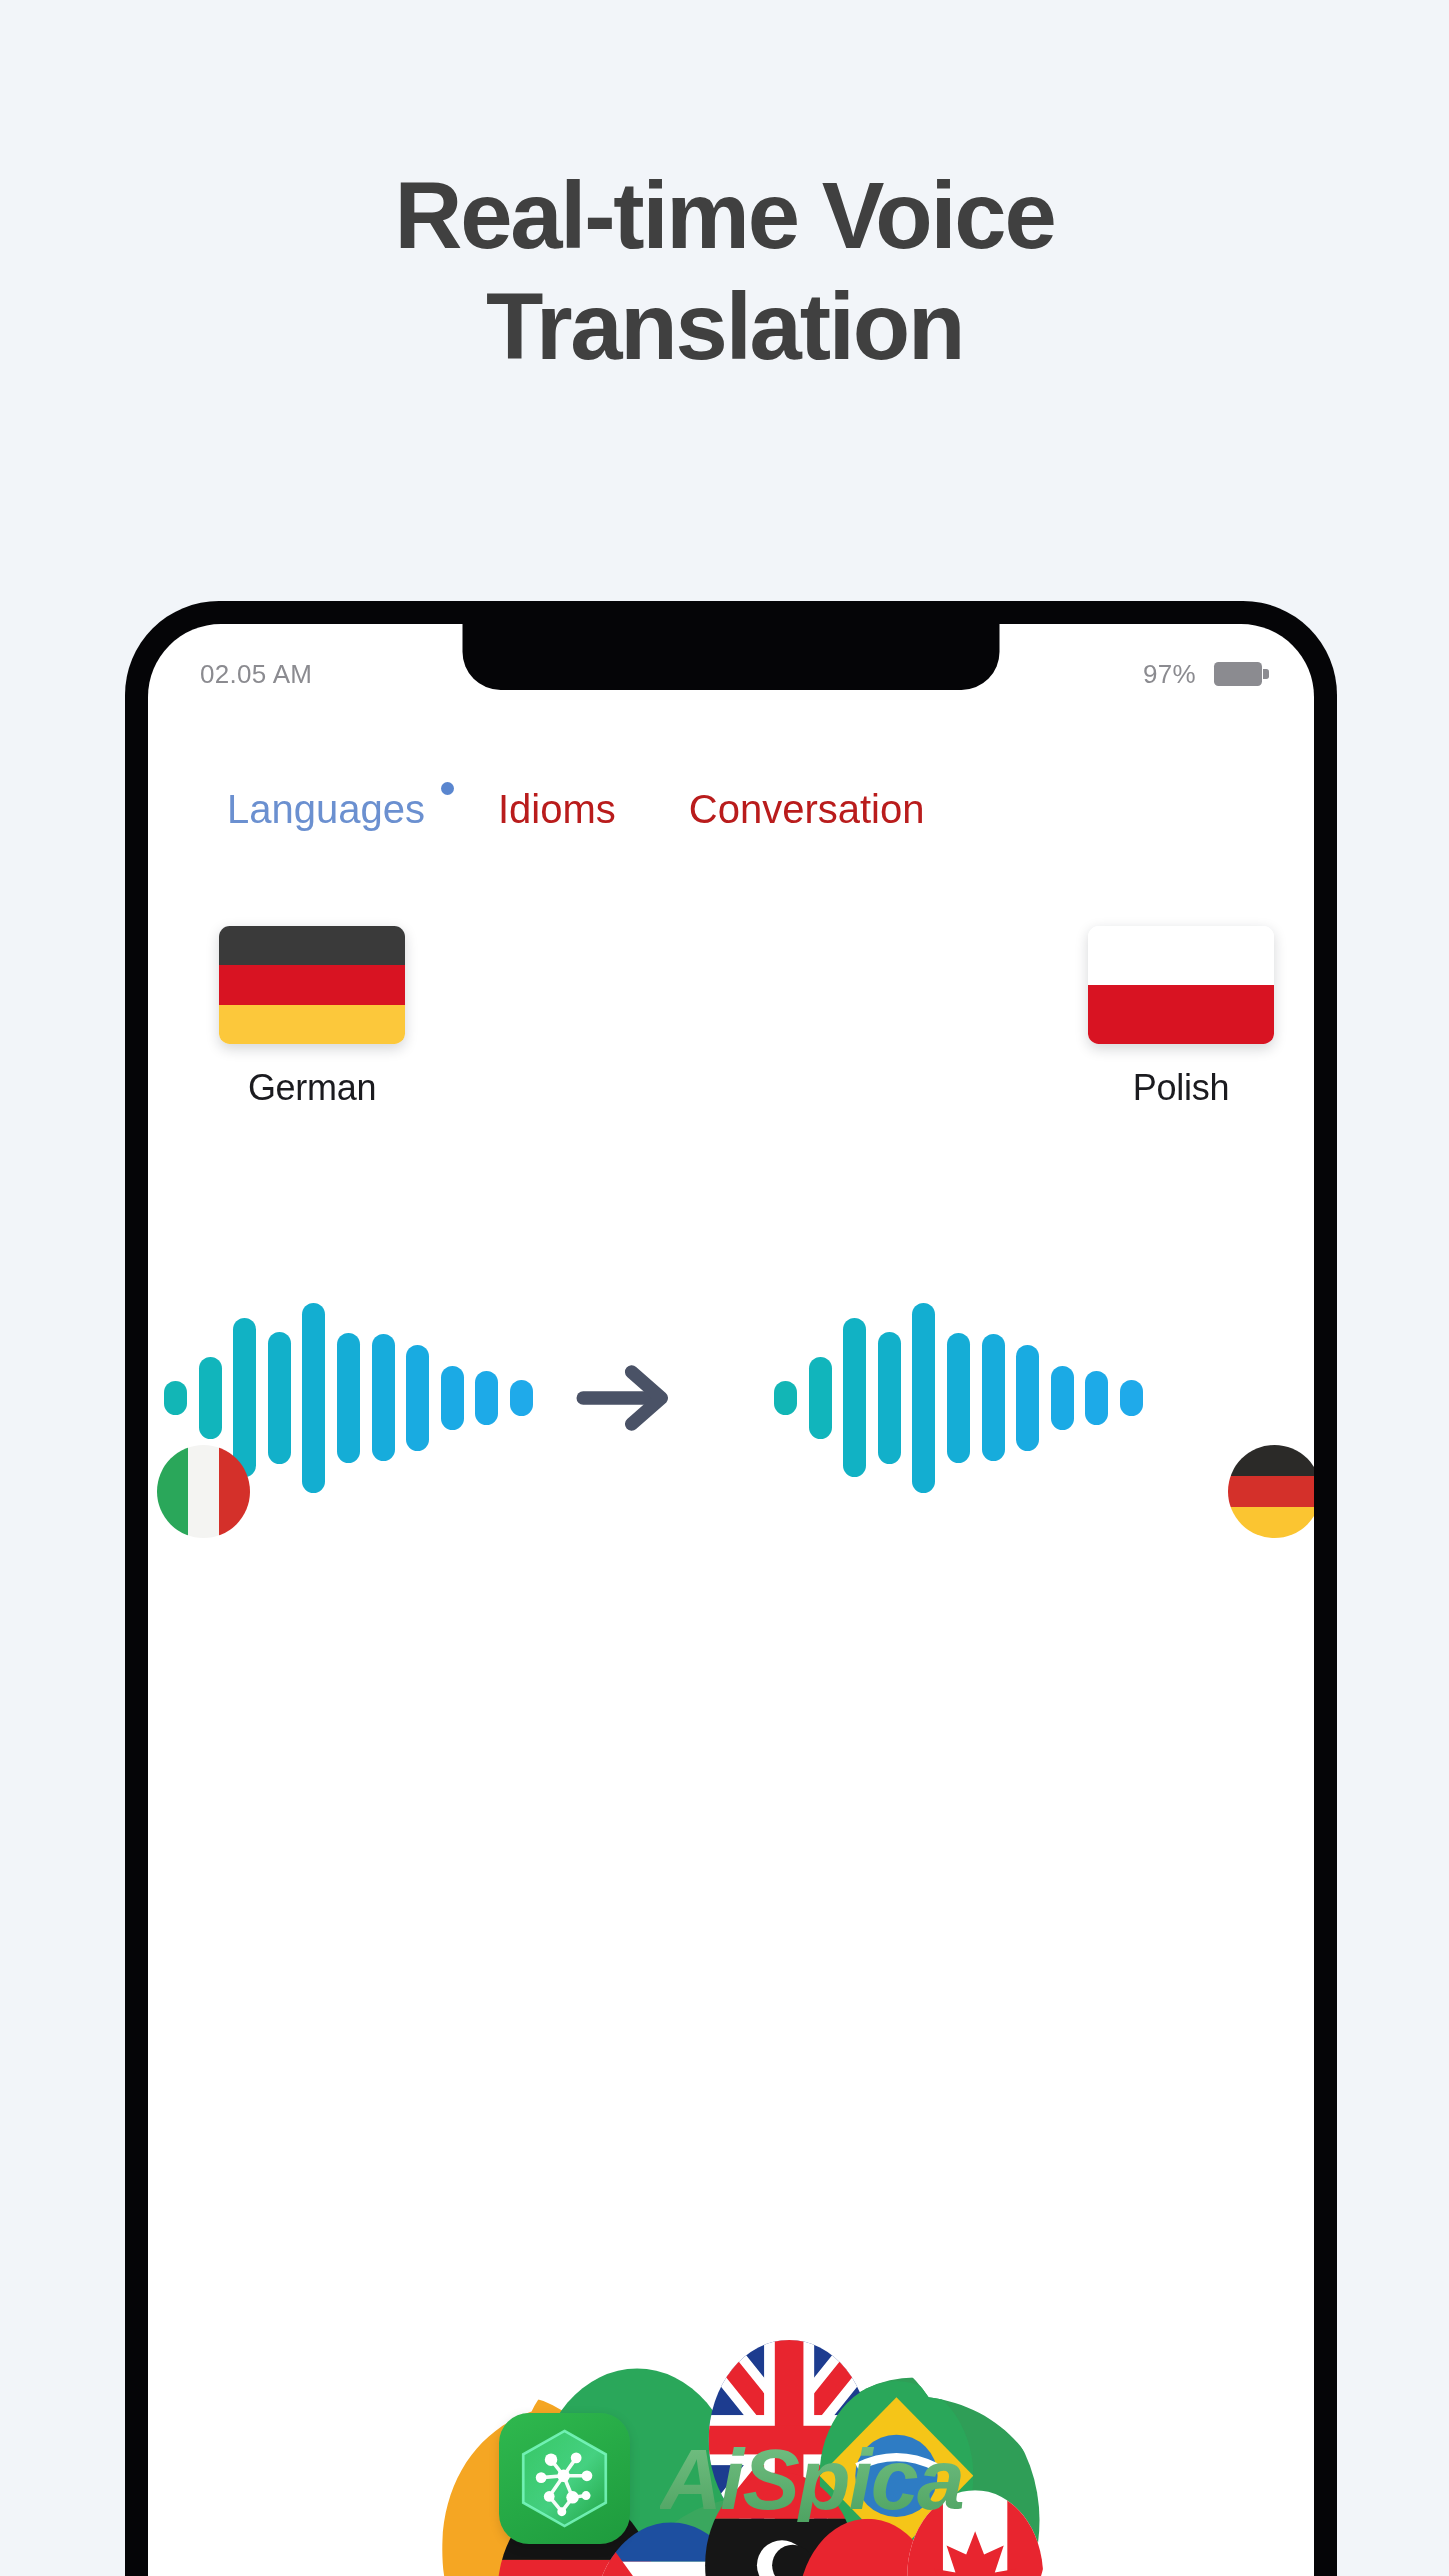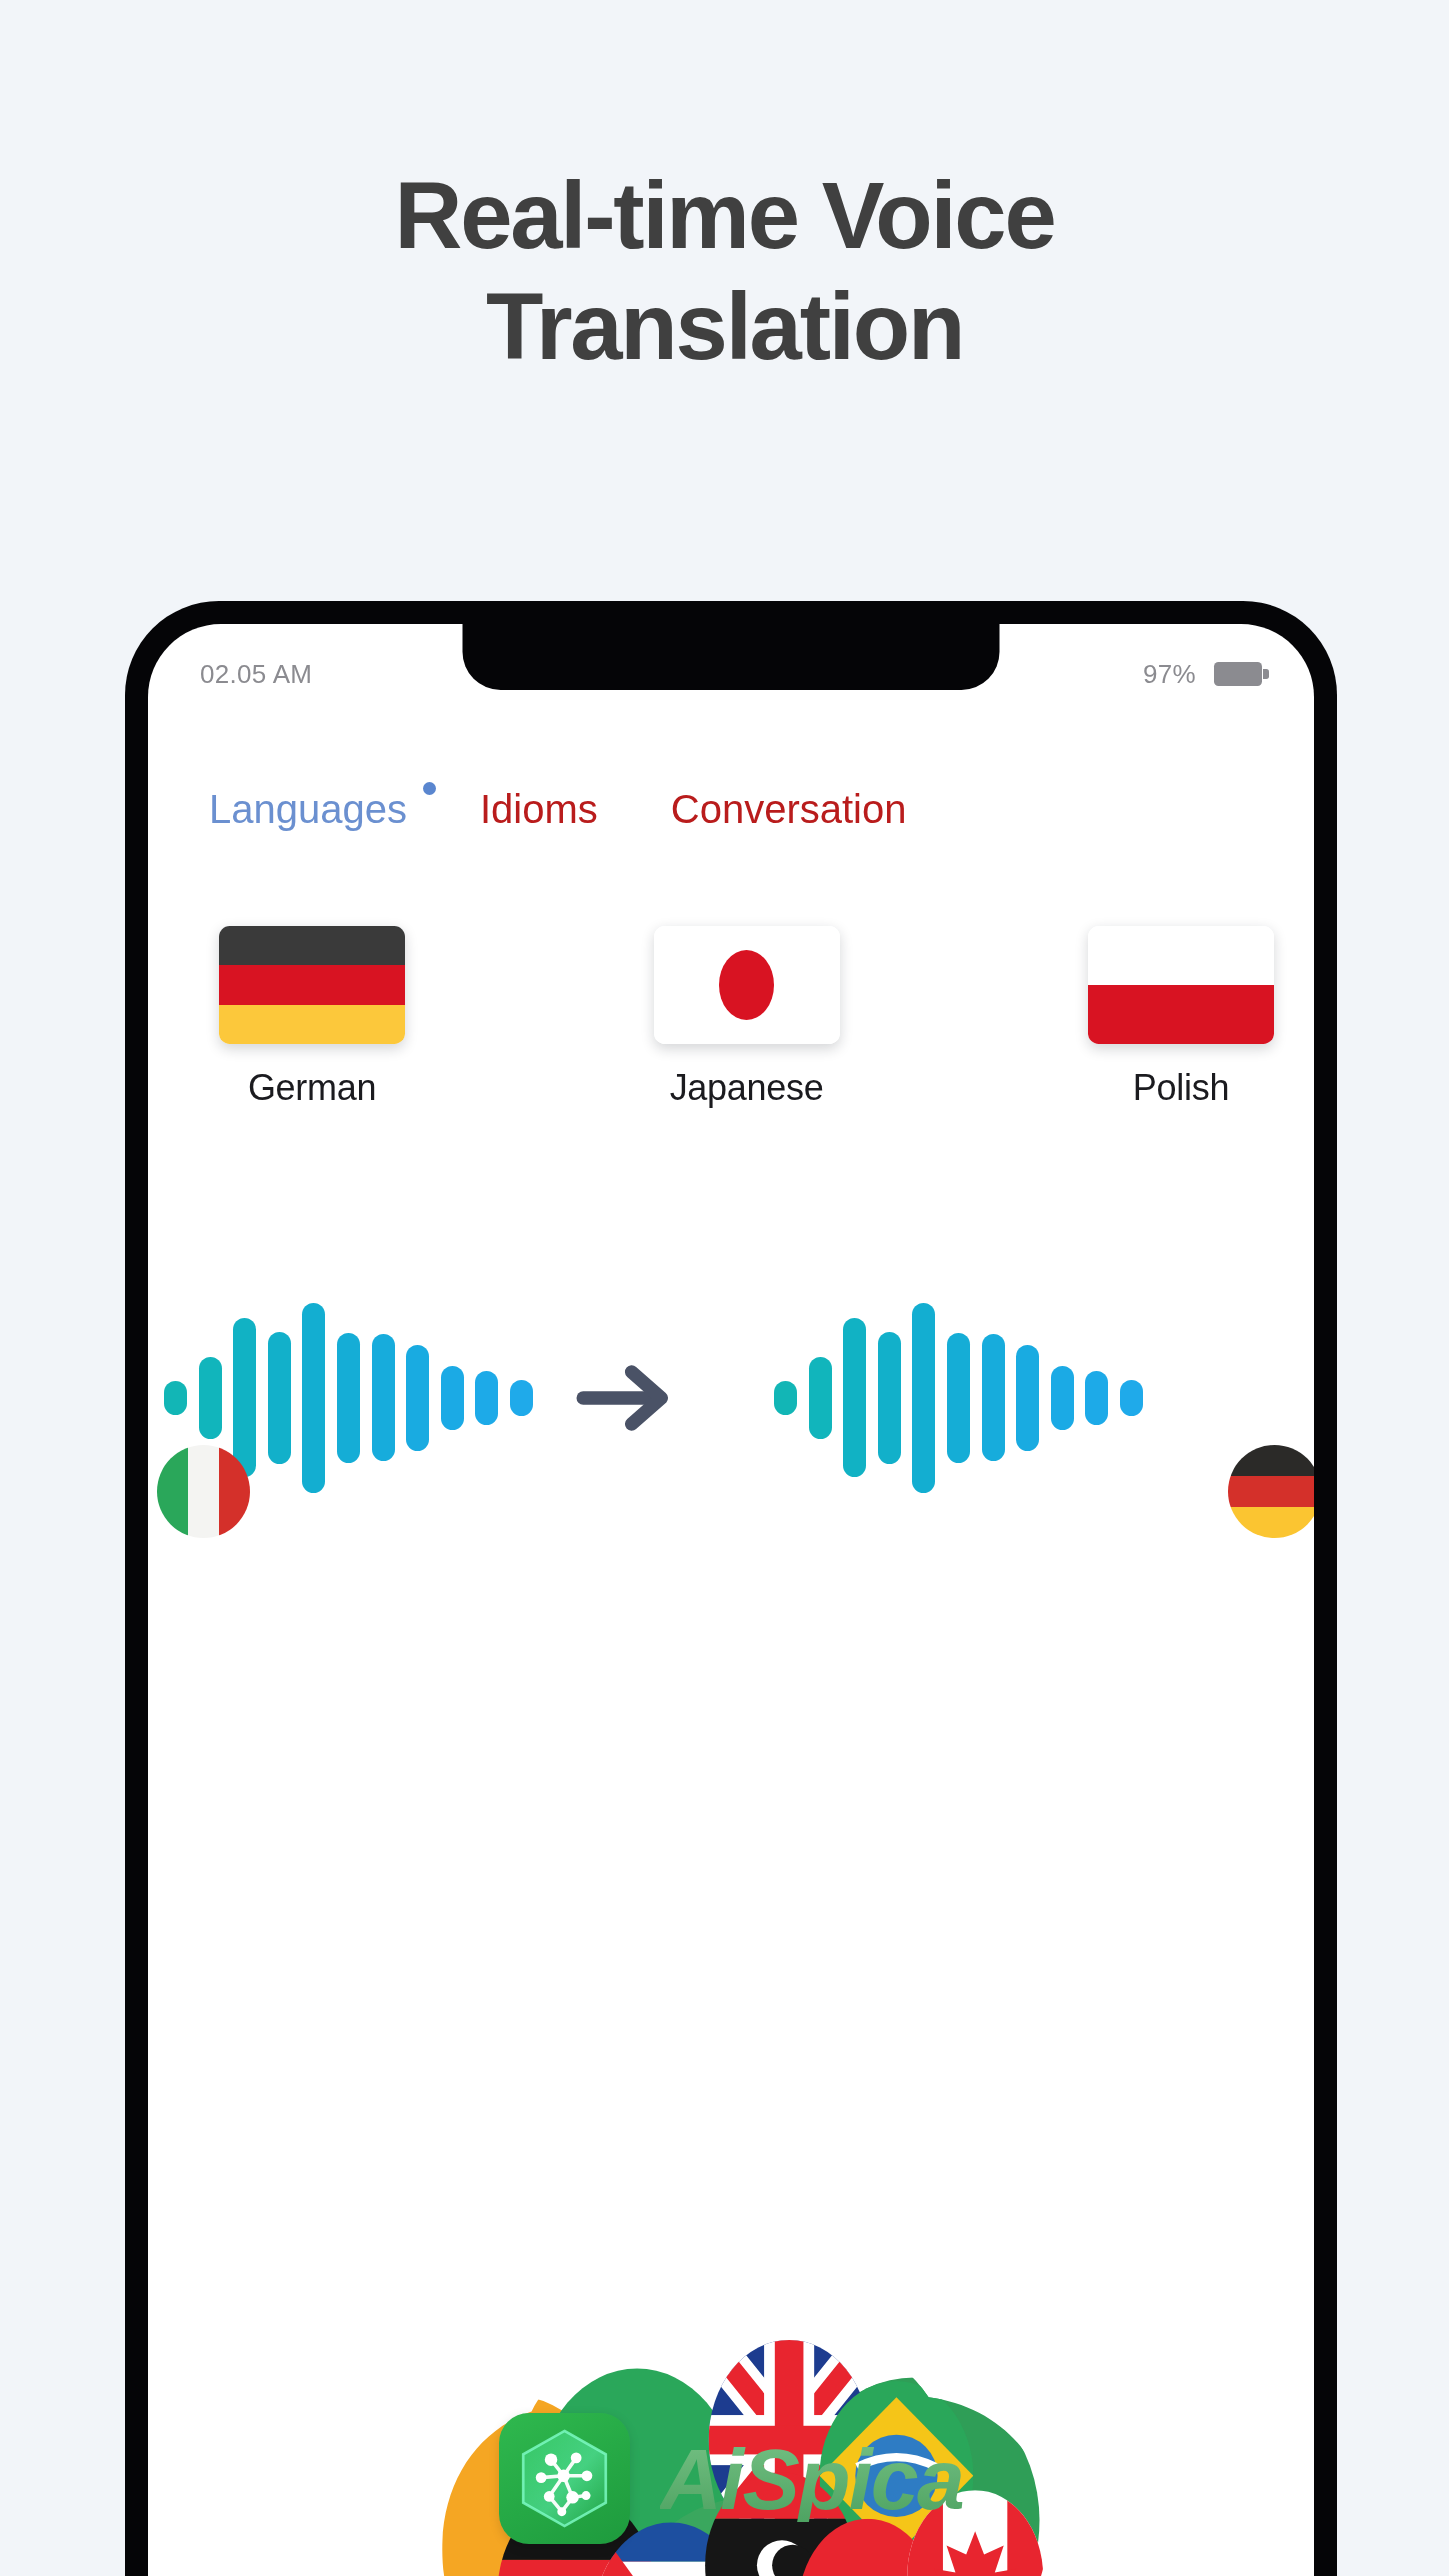--- a/index.html
+++ b/index.html
@@ -100,21 +100,21 @@
     border-radius: 0 2.7px 2.7px 0;
   }
 
   
   .tabs {
     position: absolute;
     top: 163px;
     left: 0;
     width: 100%;
     display: flex;
-    padding-left: 61px;
+    padding-left: 79px;
     align-items: flex-start;
     gap: 0;
   }
   .tab {
     font-size: 40px;
     color: #b91c1c;
     position: relative;
     white-space: nowrap;
   }
   .tab + .tab { margin-left: 73px; }
@@ -311,28 +311,20 @@
           <div class="flag-h">
             <div style="background:#3a3a3a"></div>
             <div style="background:#d81322"></div>
             <div style="background:#fcc83b"></div>
           </div>
         </div>
         <div class="flag-label">German</div>
       </div>
 
 
-      <div class="flag-item">
-        <div class="flag-card">
-          <div class="flag-jp">
-              <div class="disc"></div>
-            </div>
-        </div>
-        <div class="flag-label">Japanese</div>
-      </div>
 
       <div class="flag-item">
         <div class="flag-card">
           <div class="flag-pl">
             <div style="background:#ffffff"></div>
             <div style="background:#d81322"></div>
           </div>
         </div>
         <div class="flag-label">Polish</div>
       </div>

